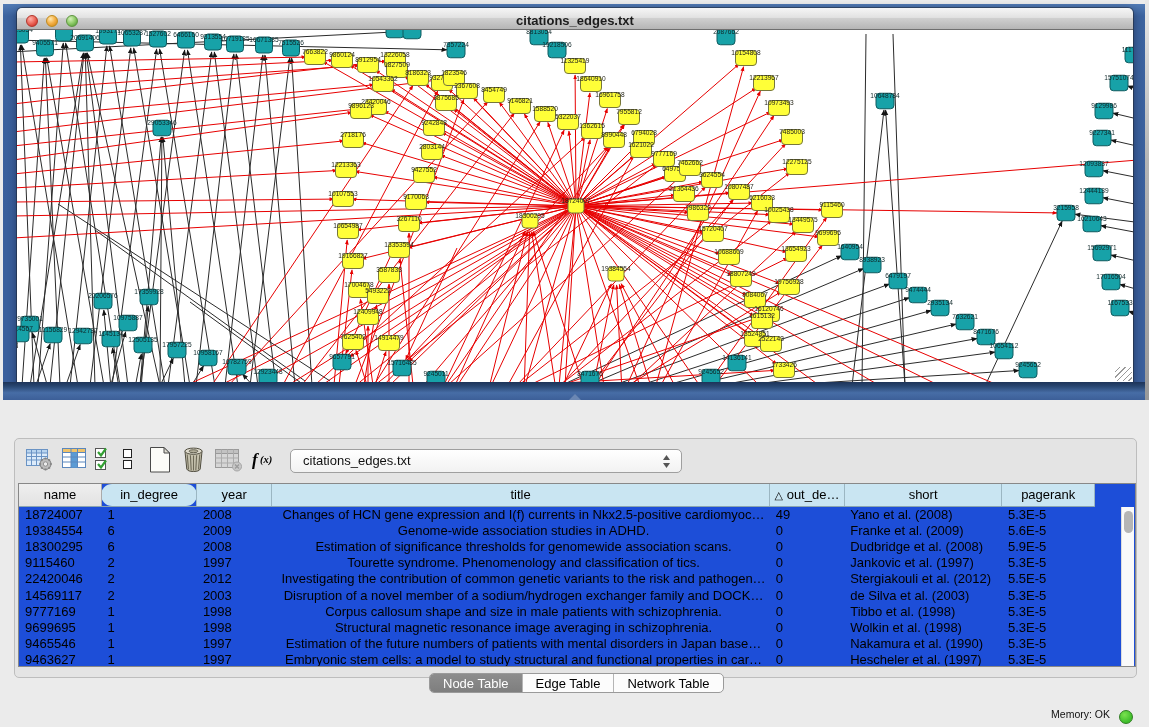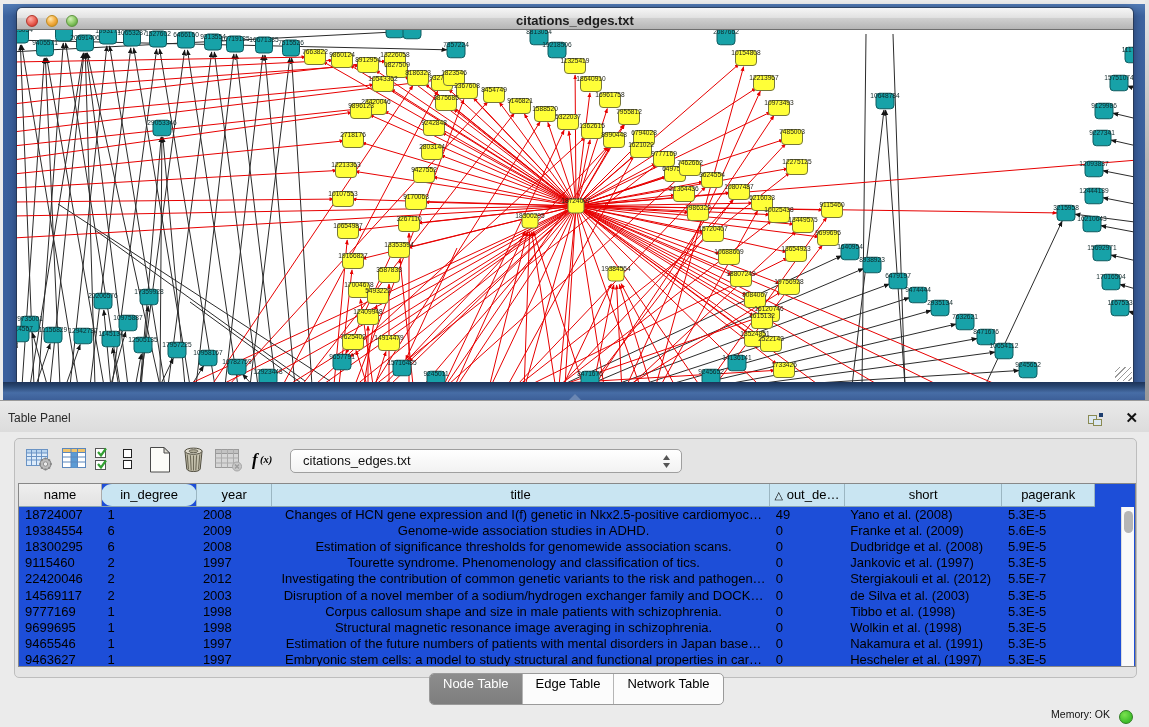--- a/index.html
+++ b/index.html
@@ -30,21 +30,21 @@
   border:1px solid #9f9f9f; border-radius:5px; font-size:13px; color:#111; line-height:22px; padding-left:12px; }
 #tblwrap { position:absolute; left:3px; top:44px; width:1118px; height:184px; background:#1d4ed8; border:1px solid #888; overflow:hidden; }
 table { border-collapse:collapse; table-layout:fixed; width:1076px; font-size:13px; color:#000; }
 th { height:22px; font-weight:normal; text-align:center; background:#c9e5f2; border-right:1px solid #9bb6c2; border-bottom:1px solid #8aa5b0; font-size:13px; padding:0;}
 th.c0 { background:linear-gradient(#efefef,#e2e2e2); border-right:1px solid #aaa; }
 td { height:16.2px; padding:0 0 0 6px; white-space:nowrap; overflow:hidden; }
 .c0 { width:82px; } .c1 { width:95px;border-radius:11px; } .c2 { width:74px; } .c3 { width:496px;text-align:center; }
 .c4 { width:74px; } .c5 { width:157px;margin-left:35px; } .c6 { width:92px; }
 #vsb { position:absolute; right:1px; top:23px; width:13px; height:160px; background:#fafafa; border-left:1px solid #ddd; }
 #vsbthumb { position:absolute; left:1.5px; top:4px; width:9px; height:22px; background:#b5b5b5; border-radius:5px; }
-#tabs { position:absolute; left:429px; top:273px; height:32px; display:flex; font-size:13px;
+#tabs { position:absolute; left:429px; top:273px; height:20px; display:flex; font-size:13px;
   border:1px solid #9a9a9a; border-radius:5px; overflow:hidden; background:#fcfcfc; }
 .tab { padding:2px 13px 0 13px; color:#000; }
 .tab.sel { background:linear-gradient(#8d8d8d,#7e7e7e); color:#fff; }
 .tab + .tab { border-left:1px solid #b5b5b5; }
 #mem { position:absolute; right:39px; bottom:7px; font-size:10.5px; color:#111;margin-left:36px; }
 #memdot { position:absolute; right:16px; bottom:3px; width:14px; height:14px; border-radius:50%;
   background:radial-gradient(circle at 38% 32%,#7ae24f,#3dbd2a 70%); border:1.5px solid #2f7d20; }
 #pfloat { position:absolute; right:46px; top:11px; width:15px; height:14px; }
 #pclose { position:absolute; right:11px; top:8px; font-size:15px; font-weight:bold; color:#111; }
 </style></head><body>
@@ -823,29 +823,20 @@
           </g>
         </svg>
         <div id="grip"></div>
       </div>
   </div>
   <div id="deskbot"></div>
 </div>
 <div id="rstrip"></div>
 <div style="position:absolute;left:569px;top:394px;width:12px;height:6px;background:#6b87b3;clip-path:polygon(50% 0,100% 100%,0 100%)"></div>
 <div id="panel">
-  <div id="phead">
-      <span>Table Panel</span>
-    <svg id="pfloat" viewBox="0 0 15 14">
-        <rect x="0.5" y="3.5" width="8" height="8" fill="#dce8f2" stroke="#8a8a52"></rect>
-        <rect x="5.5" y="7.5" width="8" height="6" fill="#dce8f2" stroke="#8a8a52"></rect>
-        <rect x="11" y="1" width="4" height="4" fill="#1d3d6e"></rect>
-      </svg>
-    <div id="pclose">✕</div>
-  </div>
   <div id="pbox">
     <div id="toolbar">
       <svg width="280" height="32" viewBox="0 0 280 32" style="position:absolute;left:0px;top:-3px">
 
         <g>
             <rect x="7.5" y="5.5" width="21" height="16" fill="#dcebfa" stroke="#6a93c4"></rect>
             <rect x="7.5" y="5.5" width="21" height="3.5" fill="#b8d4ef" stroke="#6a93c4"></rect>
             <path d="M7.5 12.5h21M7.5 16h21M12.5 5.5v16M17.5 5.5v16M22.5 5.5v16" stroke="#6a93c4" stroke-width="1" fill="none"></path>
             <circle cx="26.5" cy="20" r="5.5" fill="#bdbdbd" stroke="#838383"></circle>
             <circle cx="26.5" cy="20" r="2.2" fill="#ededed" stroke="#909090"></circle>
@@ -914,21 +905,21 @@
               <th class="c2">year</th>
               <th class="c3">title</th>
               <th class="c4"><span style="font-size:11px">△</span> out_de…</th>
               <th class="c5">short</th>
               <th class="c6">pagerank</th>
             </tr>
         <tr>
               <td class="c0">18724007</td>
               <td class="c1">1</td>
               <td class="c2">2008</td>
-              <td class="c3">Changes of HCN gene expression and I(f) genetic in Nkx2.5-positive cardiomyoc…</td>
+              <td class="c3">Changes of HCN gene expression and I(f) currents in Nkx2.5-positive cardiomyoc…</td>
               <td class="c4">49</td>
               <td class="c5">Yano et al. (2008)</td>
               <td class="c6">5.3E-5</td>
             </tr>
             <tr>
               <td class="c0">19384554</td>
               <td class="c1">6</td>
               <td class="c2">2009</td>
               <td class="c3">Genome-wide association studies in ADHD.</td>
               <td class="c4">0</td>
@@ -953,21 +944,21 @@
               <td class="c5">Jankovic et al. (1997)</td>
               <td class="c6">5.3E-5</td>
             </tr>
             <tr>
               <td class="c0">22420046</td>
               <td class="c1">2</td>
               <td class="c2">2012</td>
               <td class="c3">Investigating the contribution of common genetic variants to the risk and pathogen…</td>
               <td class="c4">0</td>
               <td class="c5">Stergiakouli et al. (2012)</td>
-              <td class="c6">5.5E-7</td>
+              <td class="c6">5.5E-5</td>
             </tr>
             <tr>
               <td class="c0">14569117</td>
               <td class="c1">2</td>
               <td class="c2">2003</td>
               <td class="c3">Disruption of a novel member of a sodium/hydrogen exchanger family and DOCK…</td>
               <td class="c4">0</td>
               <td class="c5">de Silva et al. (2003)</td>
               <td class="c6">5.3E-5</td>
             </tr>
@@ -988,21 +979,21 @@
               <td class="c4">0</td>
               <td class="c5">Wolkin et al. (1998)</td>
               <td class="c6">5.3E-5</td>
             </tr>
             <tr>
               <td class="c0">9465546</td>
               <td class="c1">1</td>
               <td class="c2">1997</td>
               <td class="c3">Estimation of the future numbers of patients with mental disorders in Japan base…</td>
               <td class="c4">0</td>
-              <td class="c5">Nakamura et al. (1991)</td>
+              <td class="c5">Nakamura et al. (1990)</td>
               <td class="c6">5.3E-5</td>
             </tr>
             <tr>
               <td class="c0">9463627</td>
               <td class="c1">1</td>
               <td class="c2">1997</td>
               <td class="c3">Embryonic stem cells: a model to study structural and functional properties in car…</td>
               <td class="c4">0</td>
               <td class="c5">Hescheler et al. (1997)</td>
               <td class="c6">5.3E-5</td>

